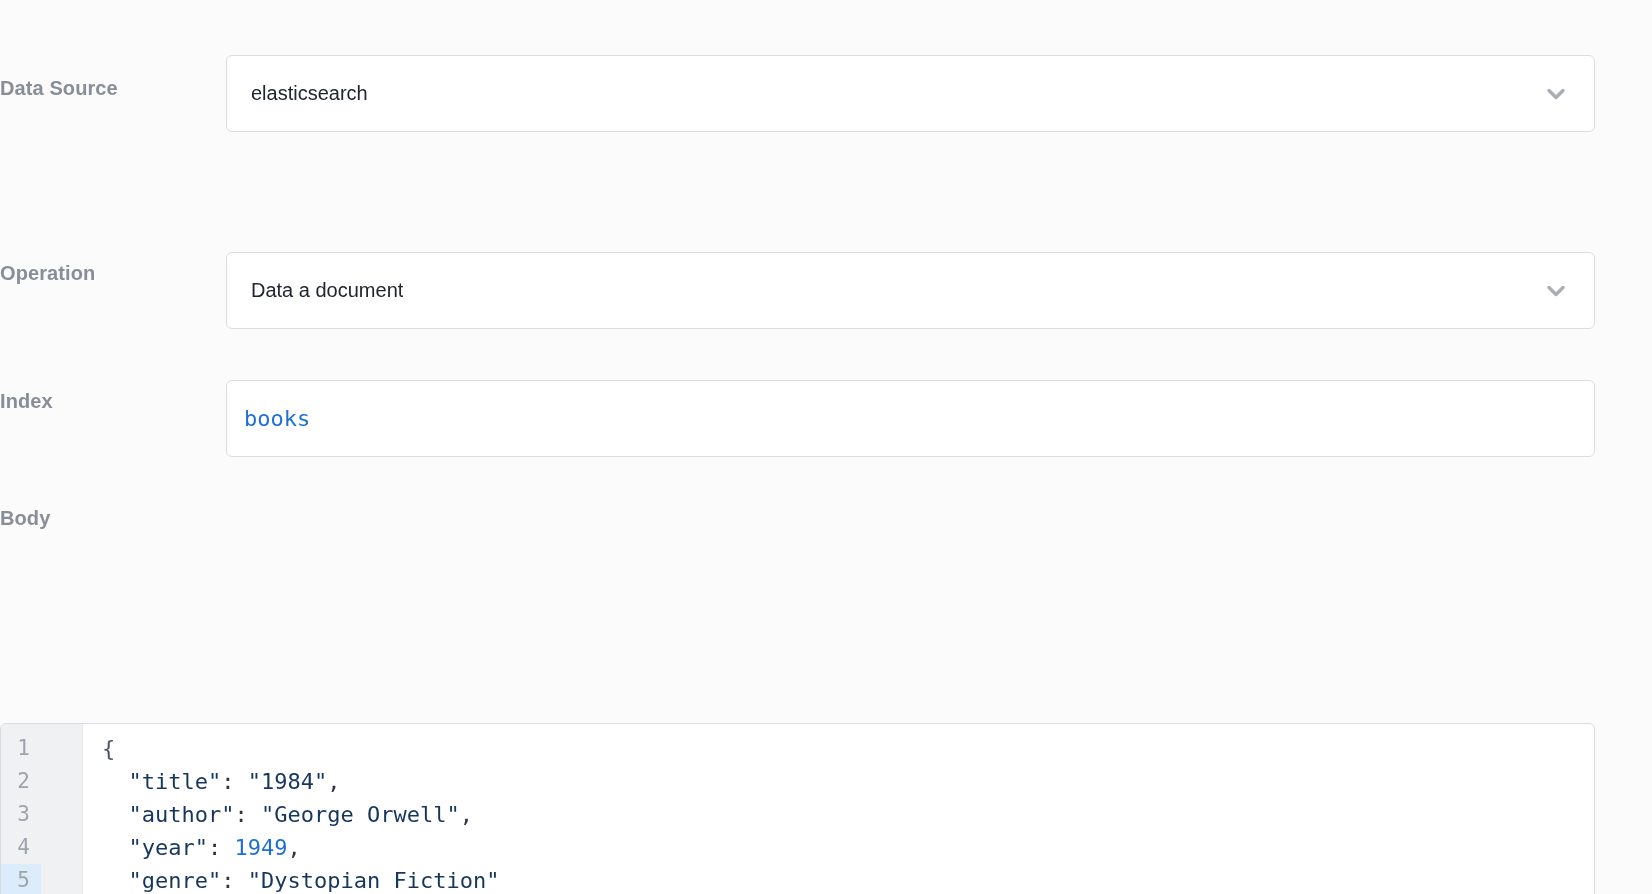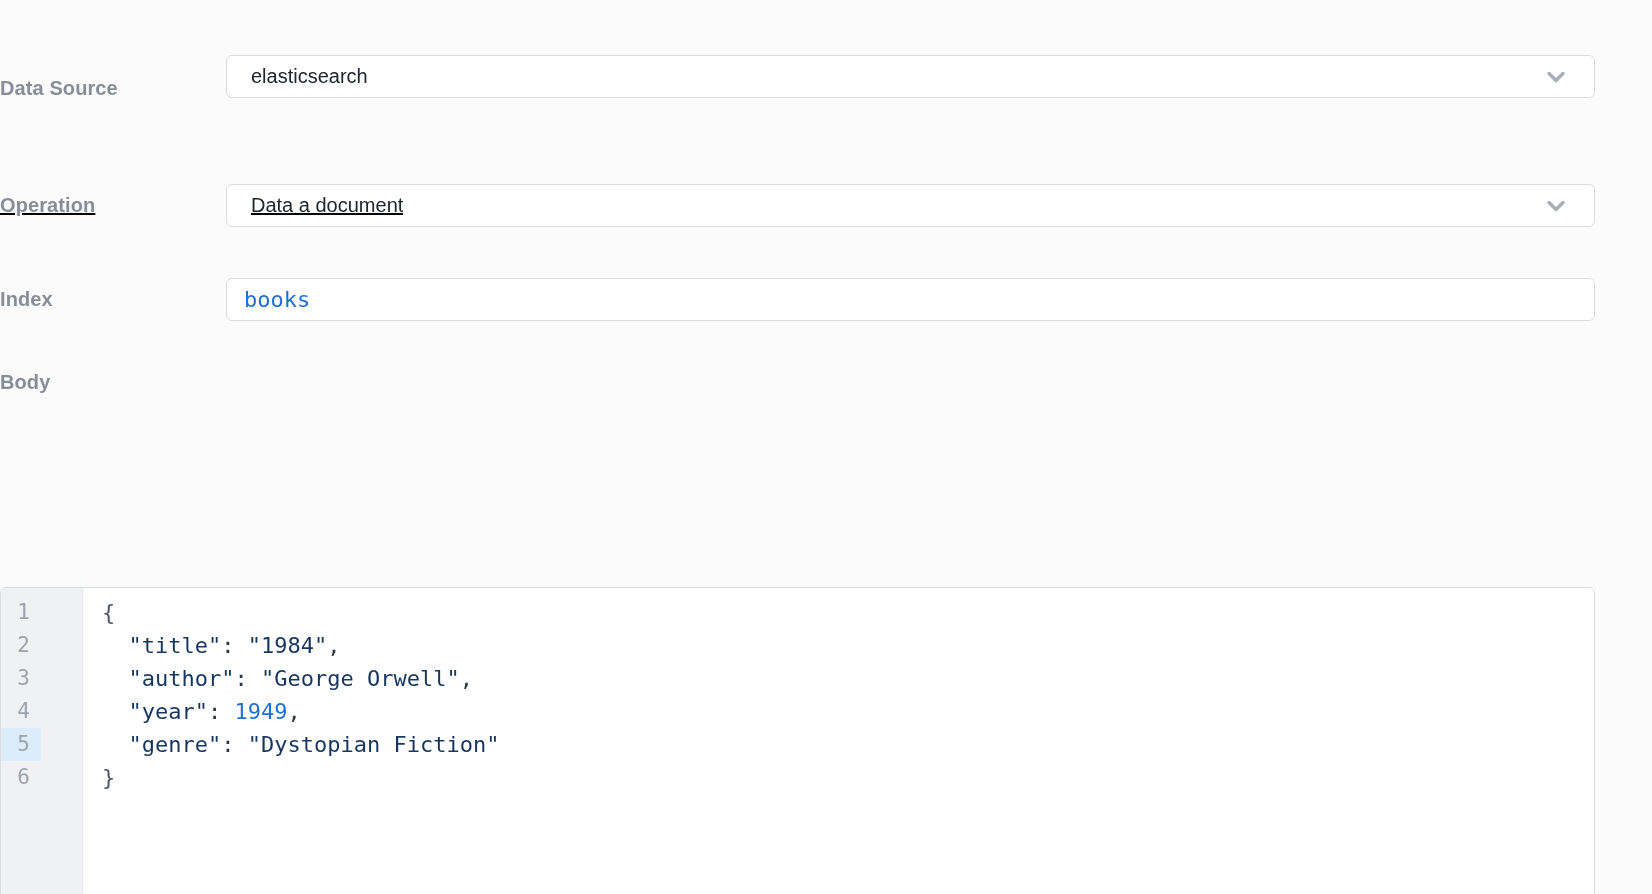--- a/index.html
+++ b/index.html
@@ -7,39 +7,39 @@
   body {
     background: var(--page-bg, #FBFBFC);
     font-family: "Liberation Sans", "DejaVu Sans", sans-serif;
     overflow: hidden;
   }
   .form-wrap {
     padding-top: 55px;
     padding-right: 57px;
   }
   .row { display: flex; align-items: stretch; }
-  .row + .row.gap-lg { margin-top: 84px; text-decoration: underline; }
+  .row + .row.gap-lg { margin-top: 120px; }
   .row + .row.gap-md { margin-top: 51px; }
   .row + .row.gap-sm { margin-top: 40px; flex-direction: column; }
   .label-col {
     width: 226px;
     flex: 0 0 226px;
     font-size: 20px;
     font-weight: 700;
     color: var(--label-color, #878E97);
     letter-spacing: 0.1px;
   }
   .label-col.center-pad { padding-top: 22px; }
   .label-col.top-pad { padding-top: 10px; }
   .field-col { flex: 1 1 auto; min-width: 0; }
 
   .select-box, .text-input {
     position: relative;
     width: 100%;
-    height: 43px;
+    height: 77px;
     background: #FFFFFF;
     border: 1px solid var(--border-color, #D9DCE1);
     border-radius: 6px;
     display: flex;
     align-items: center;
     cursor: pointer;
   }
   .select-box { padding: 0 60px 0 24px; }
   .select-value {
     font-size: 20px;

